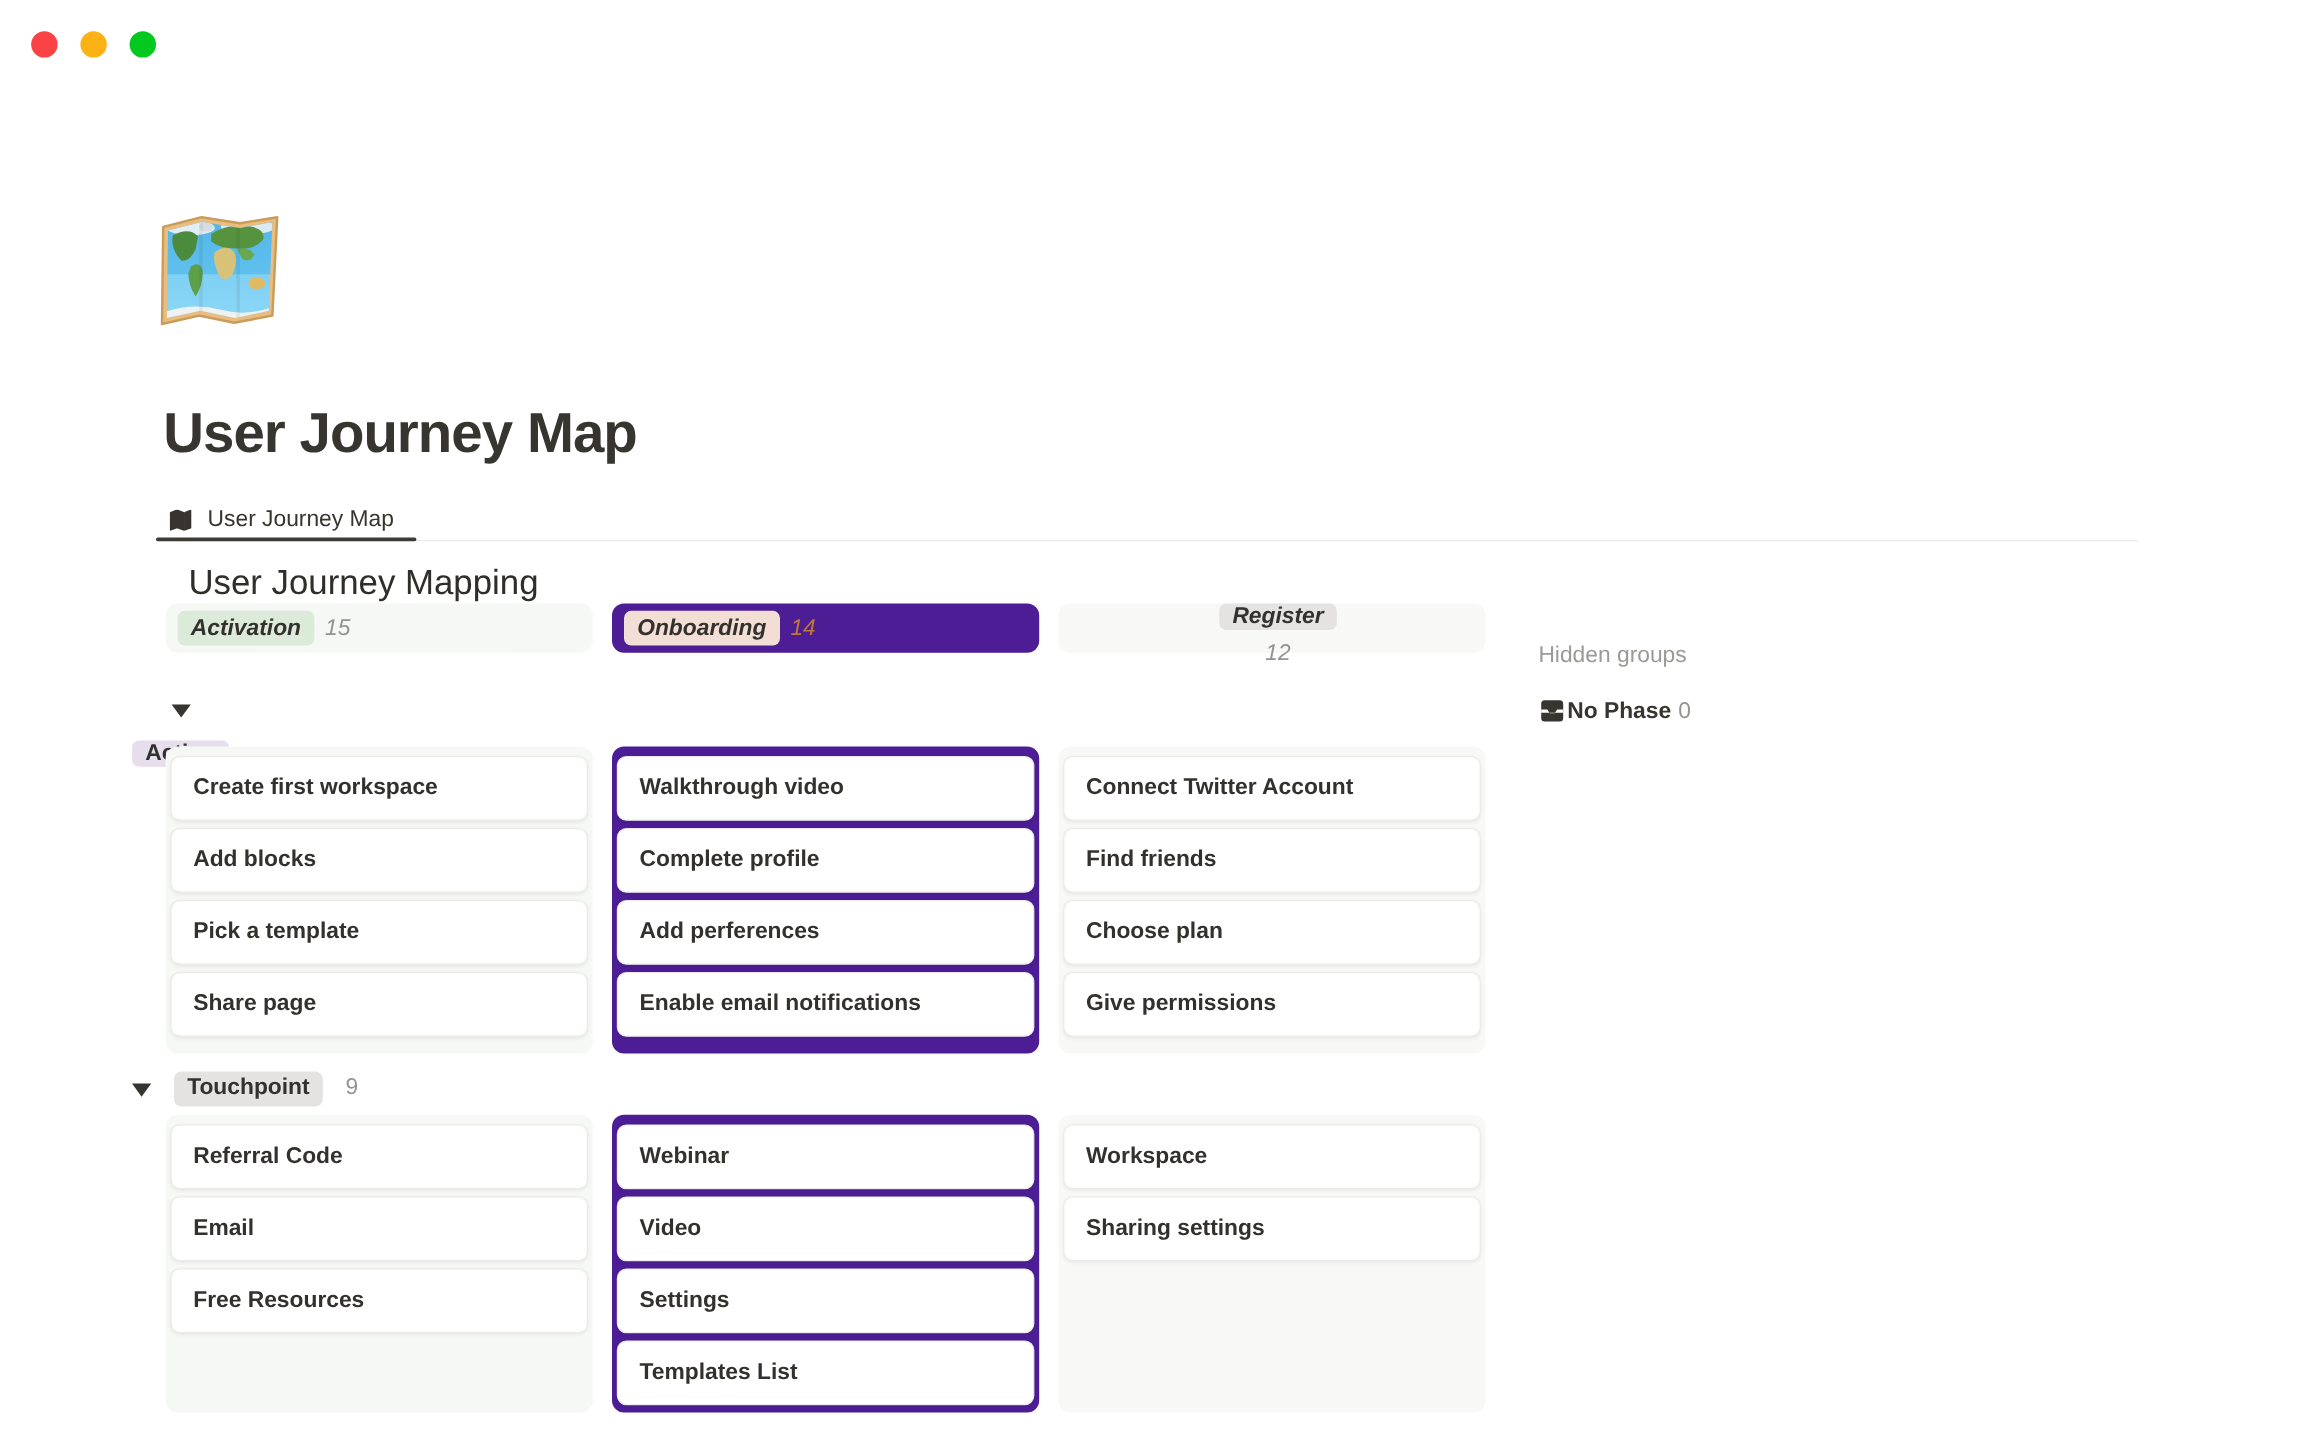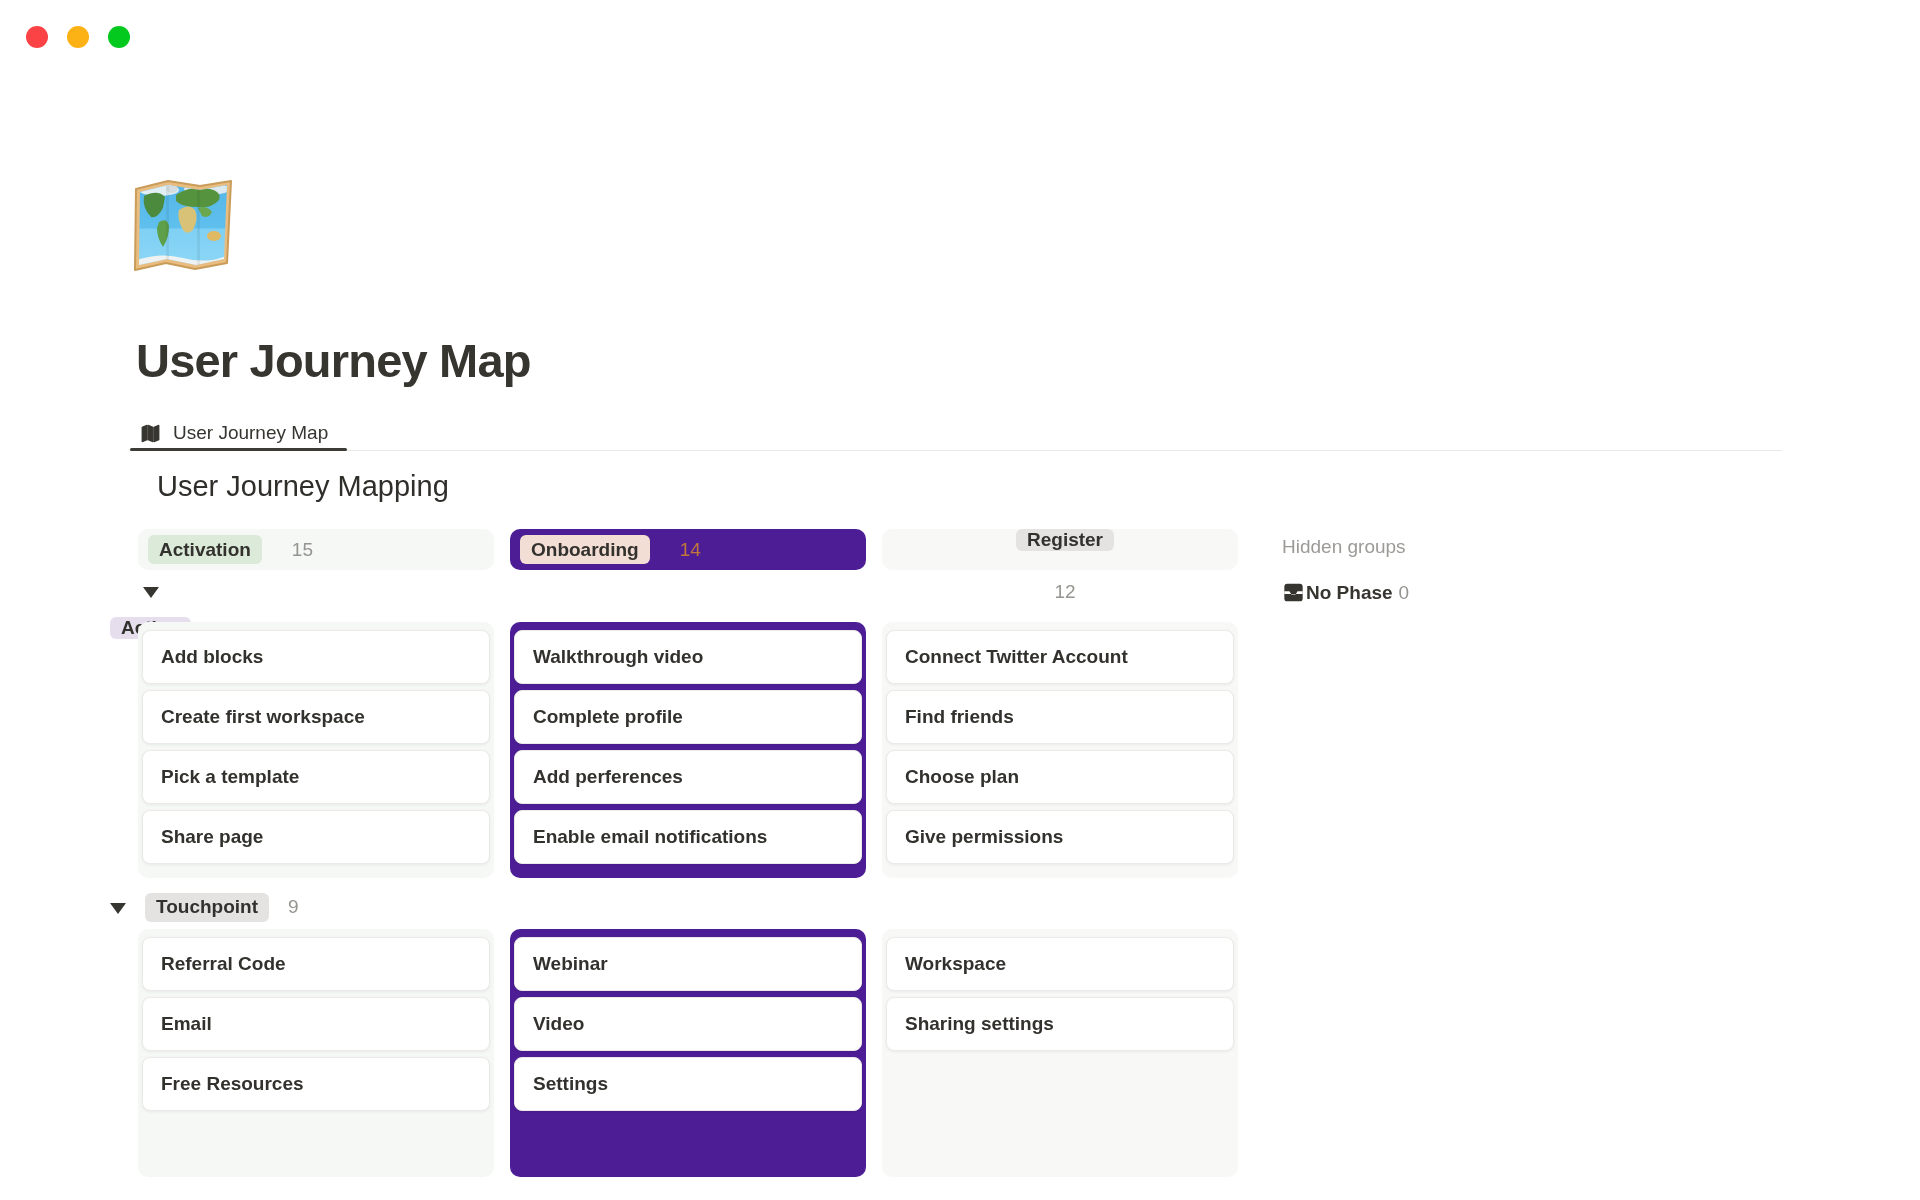--- a/index.html
+++ b/index.html
@@ -23,22 +23,22 @@
   .tab-underline { position:absolute; left:130px; top:448px; width:217px; height:3px;
     background:#3d3b36; border-radius:2px; z-index:2; }
   .tabbar-divider { position:absolute; left:130px; top:450px; width:1652px; height:1px; background:#e9e9e7; }
 
   .view-title { position:absolute; left:157px; top:470px; font-size:29px; font-weight:400; color:#2f2e2a; }
 
   
   .c1 { left:138px; } .c2 { left:510px; } .c3 { left:882px; }
   .colw { width:356px; position:absolute; }
 
-  .col-bar { top:529px; height:41px; border-radius:10px; display:flex; align-items:center;
-    padding-left:10px; gap:30px; }
+  .col-bar { top:503px; height:41px; border-radius:10px; display:flex; align-items:center;
+    padding-left:10px; gap:9px;font-style:italic; }
   .bg-act { background:#f6f8f5; } .bg-onb { background:#4c1d95; } .bg-reg { background:#f8f8f7;flex-direction:column; }
 
   .pill { display:inline-flex; align-items:center; height:29px; padding:0 11px; border-radius:6px;
     font-size:19px; font-weight:600; color:#32312d; white-space:nowrap; cursor:pointer; }
   .pill-green  { background:#dcebd9; }
   .pill-salmon { background:#f2ded5; }
   .pill-gray   { background:#e4e3e1; }
   .pill-purple { background:#e7deed; }
 
   .count { font-size:19px; color:#95948f; }
@@ -147,22 +147,22 @@
   <span class="count">0</span>
 </div>
 
 <div class="group-header gh1">
   <span class="tri"></span>
   <span class="pill pill-purple">Action</span>
   <span class="count">12</span>
 </div>
 
 <div class="colbg colw c1 g1 bg-act">
+  <div class="card">Create first workspace</div>
   <div class="card">Add blocks</div>
-  <div class="card">Create first workspace</div>
   <div class="card">Pick a template</div>
   <div class="card">Share page</div>
 </div>
 <div class="colbg colw c2 g1 bg-onb">
   <div class="card">Walkthrough video</div>
   <div class="card">Complete profile</div>
   <div class="card">Add perferences</div>
   <div class="card">Enable email notifications</div>
 </div>
 <div class="colbg colw c3 g1 bg-reg">
@@ -180,17 +180,18 @@
 
 <div class="colbg colw c1 g2 bg-act">
   <div class="card">Referral Code</div>
   <div class="card">Email</div>
   <div class="card">Free Resources</div>
 </div>
 <div class="colbg colw c2 g2 bg-onb">
   <div class="card">Webinar</div>
   <div class="card">Video</div>
   <div class="card">Settings</div>
+  <div class="card">Templates List</div>
 </div>
 <div class="colbg colw c3 g2 bg-reg">
   <div class="card">Workspace</div>
   <div class="card">Sharing settings</div>
 </div>
 
 </body></html>

